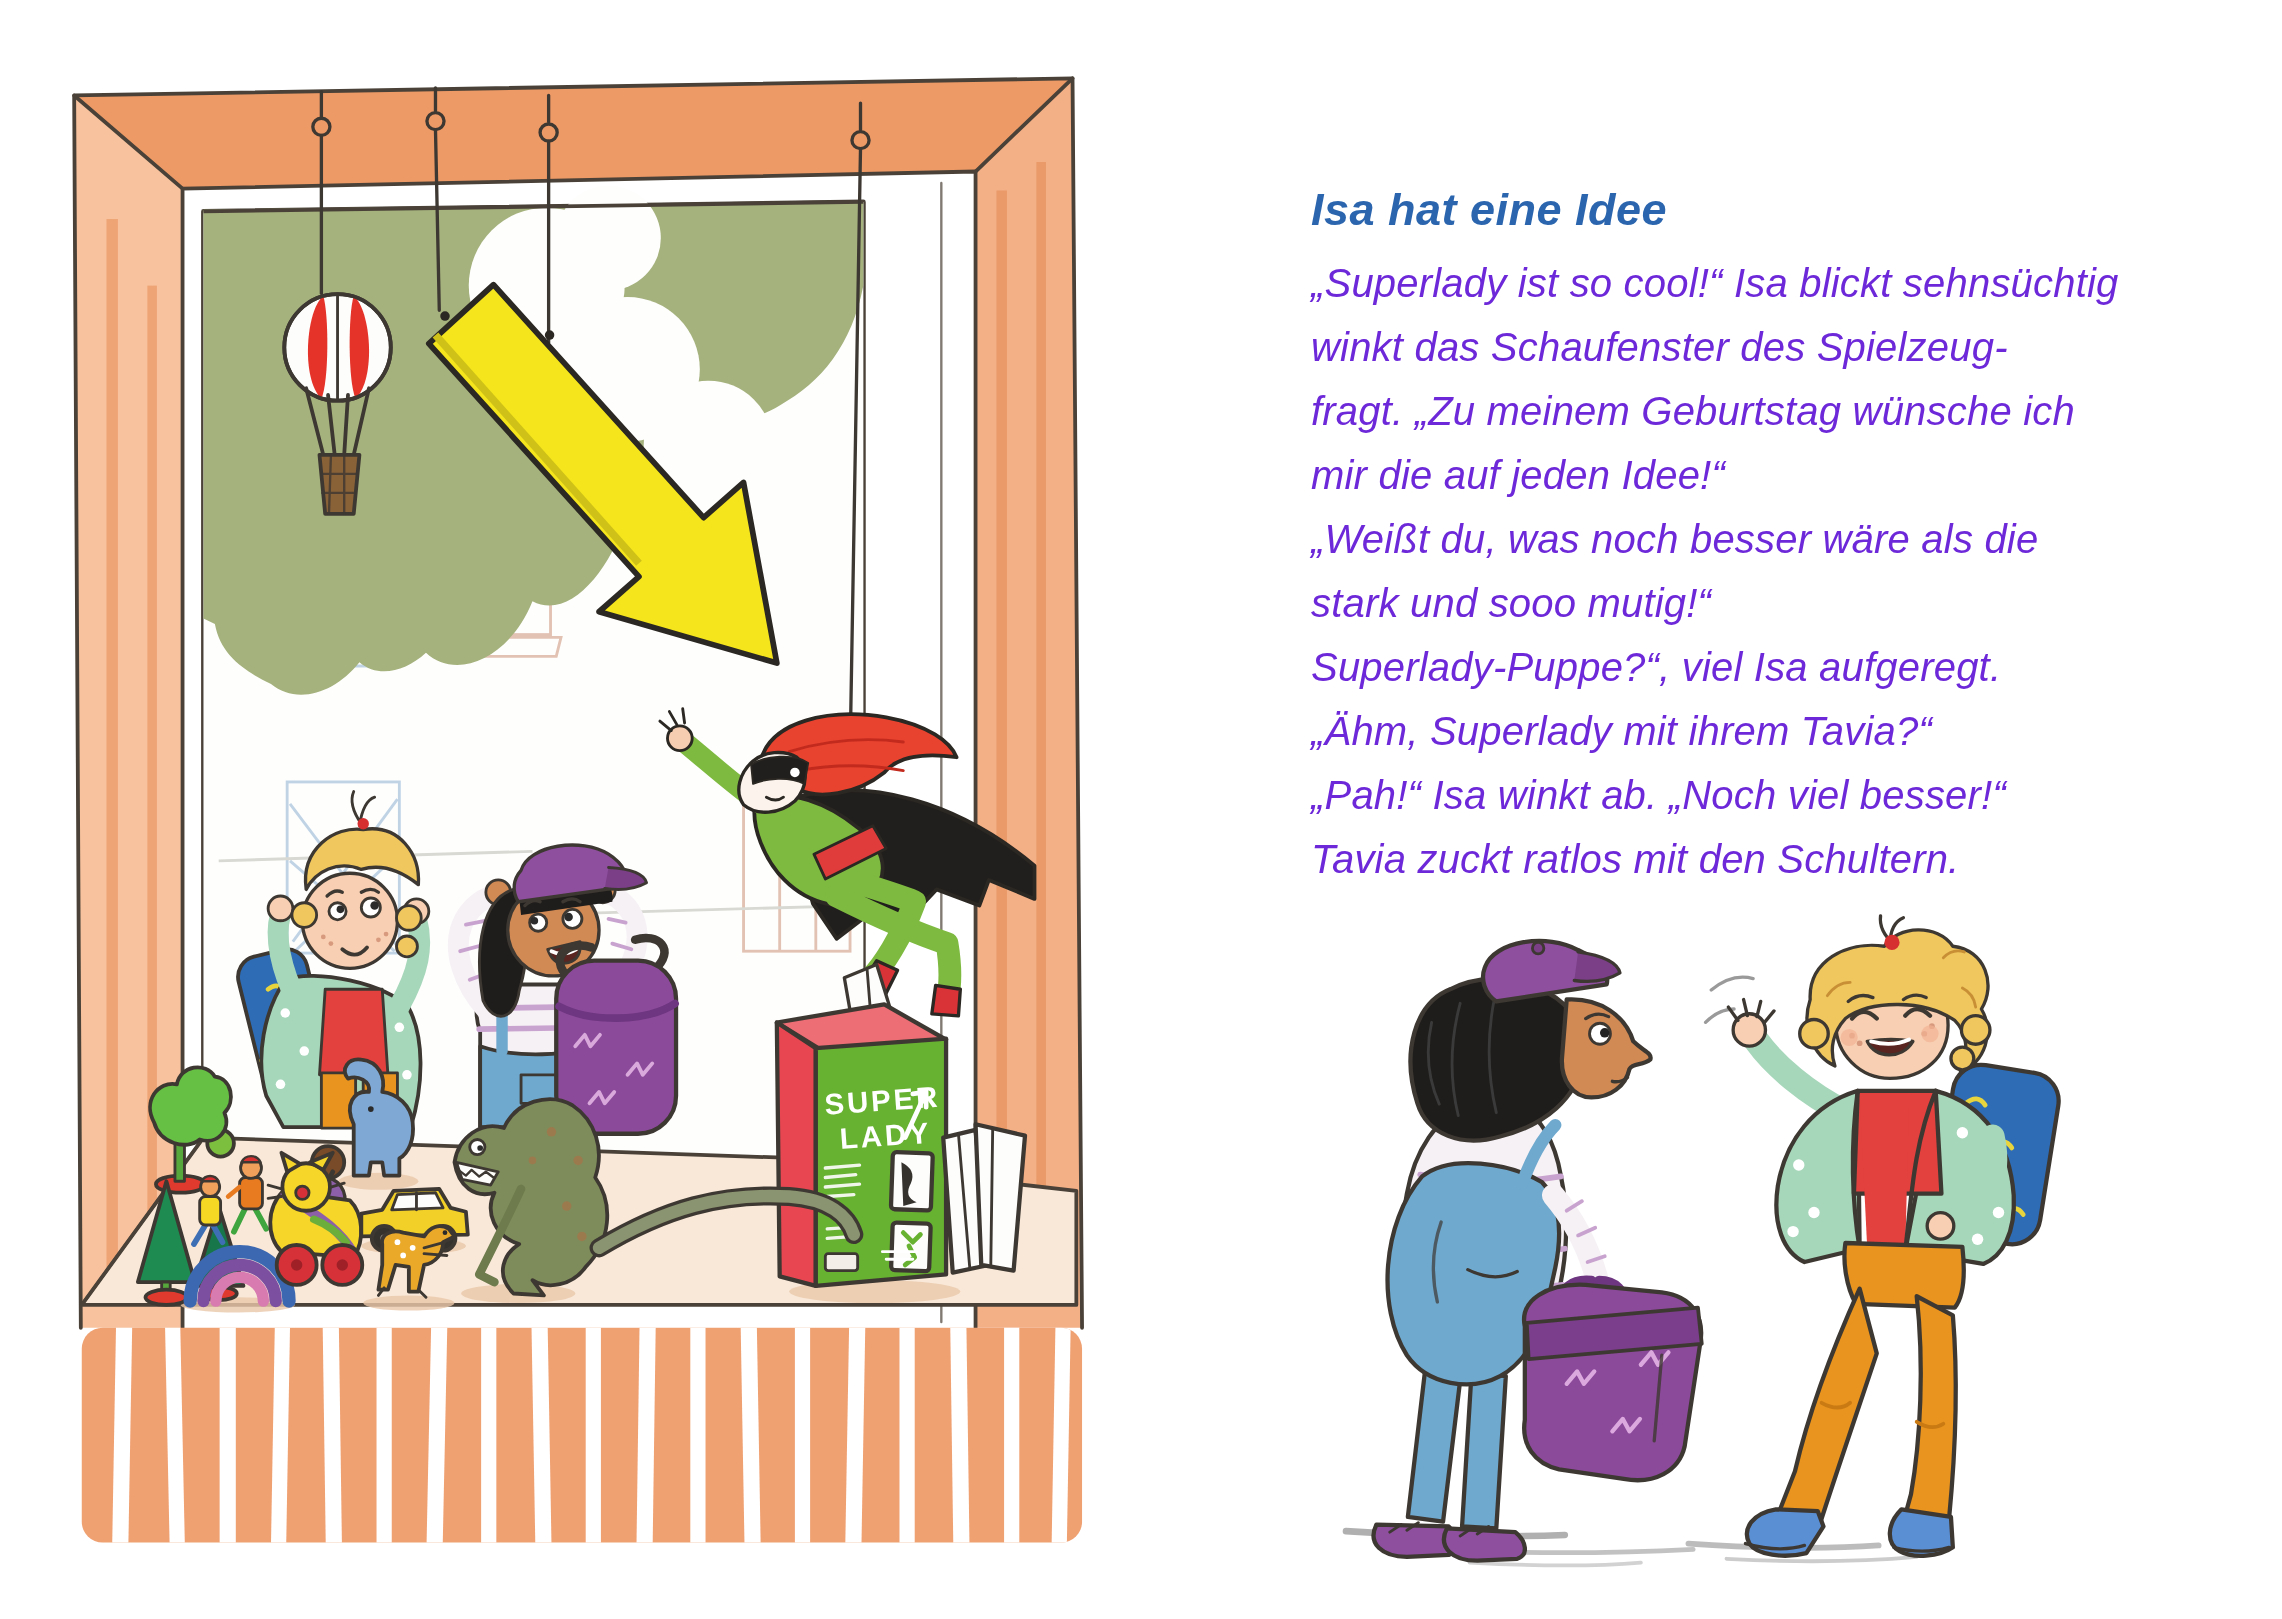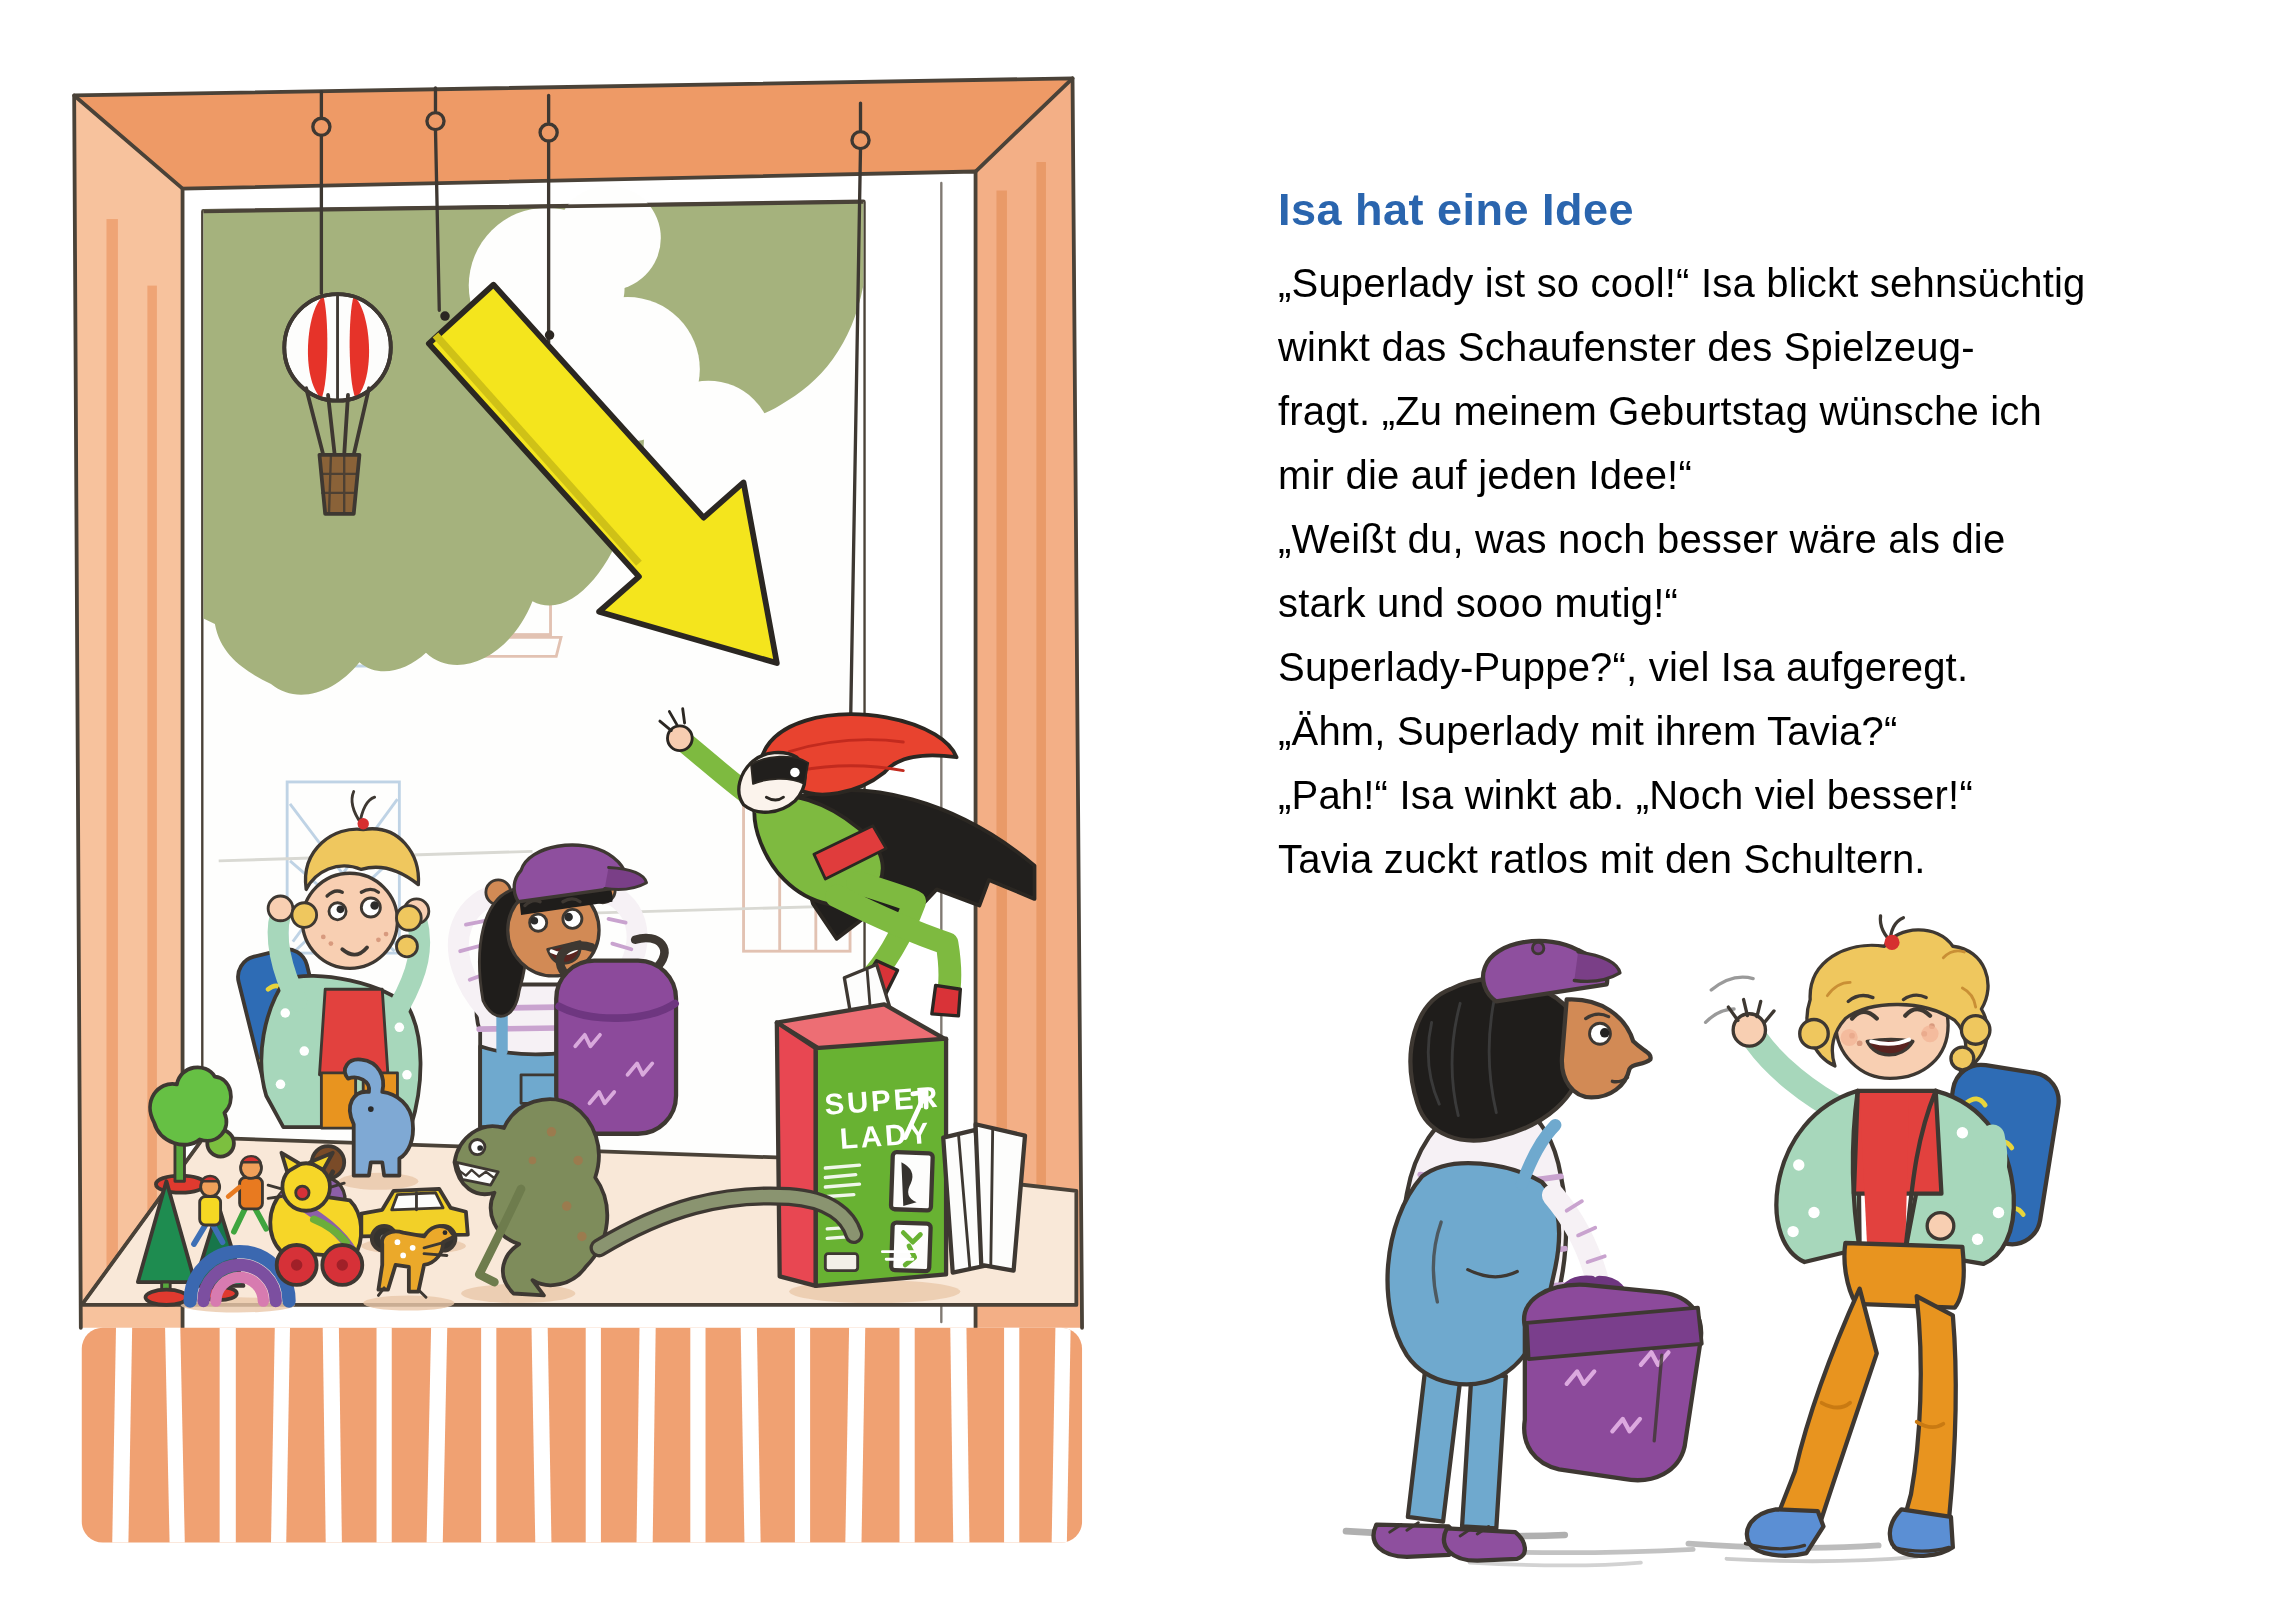--- a/index.html
+++ b/index.html
@@ -1,27 +1,27 @@
 <!DOCTYPE html>
 <html style="font-size:15px"><head>
 <meta charset="utf-8">
 <style>
   html,body{margin:0;padding:0;}
   body{
     width:2283px;height:1620px;position:relative;overflow:hidden;
     background:#ffffff;font-family:"Liberation Sans",sans-serif;
   }
   #left-illustration{position:absolute;left:0;top:0;width:1141px;height:1620px;}
-  #story-block{position:absolute;left:1278px;top:183px;width:808px;}
+  #story-block{position:absolute;left:1311px;top:183px;width:808px;font-style:italic;}
   .story-heading{
     font-size:45px;line-height:53px;font-weight:700;color:#2A65AE;
     letter-spacing:0.5px;margin:0 0 15px 0;
   }
   .story-line{
-    font-size:40px;line-height:64px;color:#000000;letter-spacing:0.2px;
+    font-size:40px;line-height:64px;color:#6d28d9;letter-spacing:0.2px;
     white-space:nowrap;
   }
   #bottom-illustration{position:absolute;left:1327px;top:908px;width:837px;height:709px;}
   svg{display:block;} 
 </style>
 </head>
 <body>
 
 <svg id="left-illustration" viewBox="0 0 1200 1703">
 

